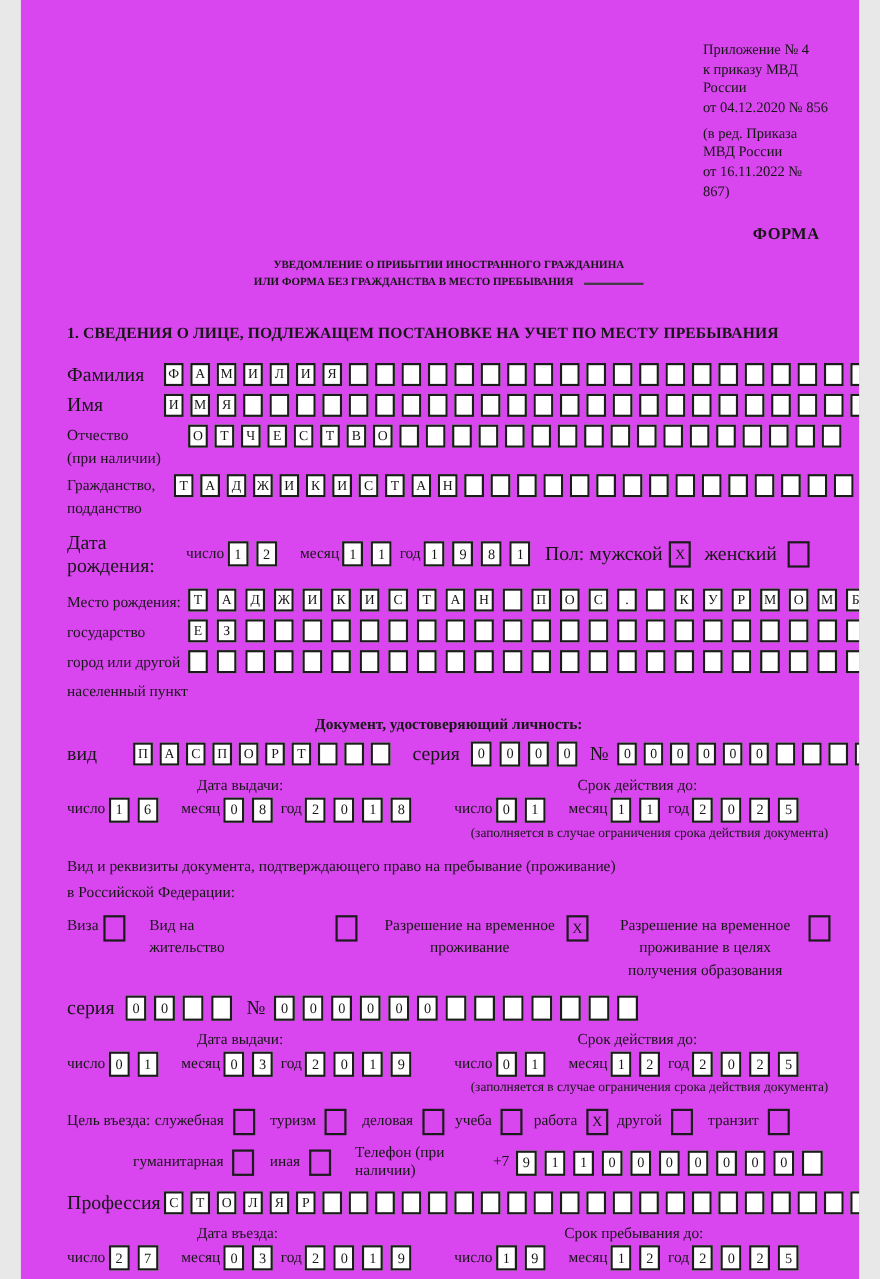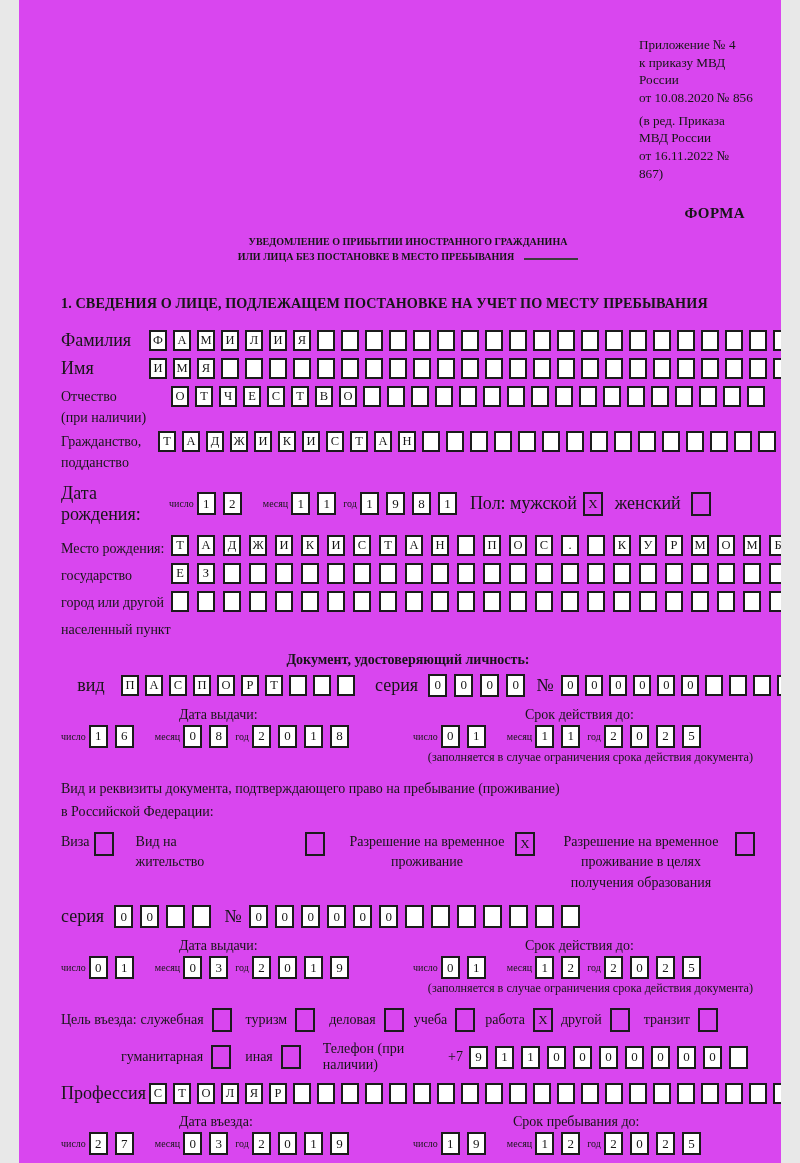--- a/index.html
+++ b/index.html
@@ -30,21 +30,21 @@
   .dates .cell{width:19px;height:23px;margin-right:7px;font-size:13px;}
 
   .cbox{box-sizing:border-box;flex:none;display:inline-flex;width:20px;height:24px;
     border:2px solid #1b1b1b;align-items:center;justify-content:center;font-size:13px;}
 
   .heading-c{font-weight:bold;text-align:center;font-size:14px;margin-top:9px;}
 
   .dgwrap{display:flex;margin-top:10px;}
   .dgcol{flex:none;}
   .dg{display:flex;align-items:center;margin-top:2px;}
-  .dg .dw{margin-right:3px;font-size:10px;}
+  .dg .dw{margin-right:3px;font-size:14px;}
   .dg .mgap{margin-left:14px;}
   .dg-head{font-size:14px;}
   .noterow{text-align:right;font-size:12.2px;margin-top:2px;padding-right:2px;}
 
   .intro{margin-top:12px;font-size:14px;line-height:1.7;}
   .opts{display:flex;align-items:flex-start;margin-top:8px;}
   .opt{display:flex;align-items:flex-start;}
   .opt .olab{font-size:14px;line-height:1.45;}
   .opt .c{text-align:center;}
   .opts .cbox{margin-left:10px;margin-top:0;}
@@ -58,30 +58,30 @@
   .reprows .cells{margin-bottom:11px;}
 </style>
 </head>
 <body>
 
 <div class="page">
 
   <div class="annex">
     <div>Приложение № 4</div>
     <div>к приказу МВД России</div>
-    <div>от 10.08.2020 № 856</div>
+    <div>от 04.12.2020 № 856</div>
     <div class="gap">(в ред. Приказа МВД России</div>
     <div>от 16.11.2022 № 867)</div>
   </div>
 
   <div class="forma">ФОРМА</div>
 
   <div class="title">
     <div>УВЕДОМЛЕНИЕ О ПРИБЫТИИ ИНОСТРАННОГО ГРАЖДАНИНА</div>
-    <div><span>ИЛИ ЛИЦА БЕЗ ПОСТАНОВКЕ В МЕСТО ПРЕБЫВАНИЯ</span><span class="uline"></span></div>
+    <div><span>ИЛИ ФОРМА БЕЗ ГРАЖДАНСТВА В МЕСТО ПРЕБЫВАНИЯ</span><span class="uline"></span></div>
   </div>
 
   <div class="sect">1. СВЕДЕНИЯ О ЛИЦЕ, ПОДЛЕЖАЩЕМ ПОСТАНОВКЕ НА УЧЕТ ПО МЕСТУ ПРЕБЫВАНИЯ</div>
 
   <div class="row" style="margin-top:18px;">
     <span class="lab w88">Фамилия</span>
     <div class="cells">
         <span class="cell">Ф</span>
         <span class="cell">А</span>
         <span class="cell">М</span>
@@ -324,21 +324,21 @@
           <span class="cell"></span>
           <span class="cell"></span>
           <span class="cell"></span>
           <span class="cell"></span>
         </div>
     </div>
   </div>
 
   <div class="heading-c">Документ, удостоверяющий личность:</div>
 
-  <div class="row" style="margin-top:6px;text-align:center;">
+  <div class="row" style="margin-top:6px;">
     <span class="lab" style="width:60px;">вид</span>
     <div class="cells">
         <span class="cell">П</span>
         <span class="cell">А</span>
         <span class="cell">С</span>
         <span class="cell">П</span>
         <span class="cell">О</span>
         <span class="cell">Р</span>
         <span class="cell">Т</span>
         <span class="cell"></span>

